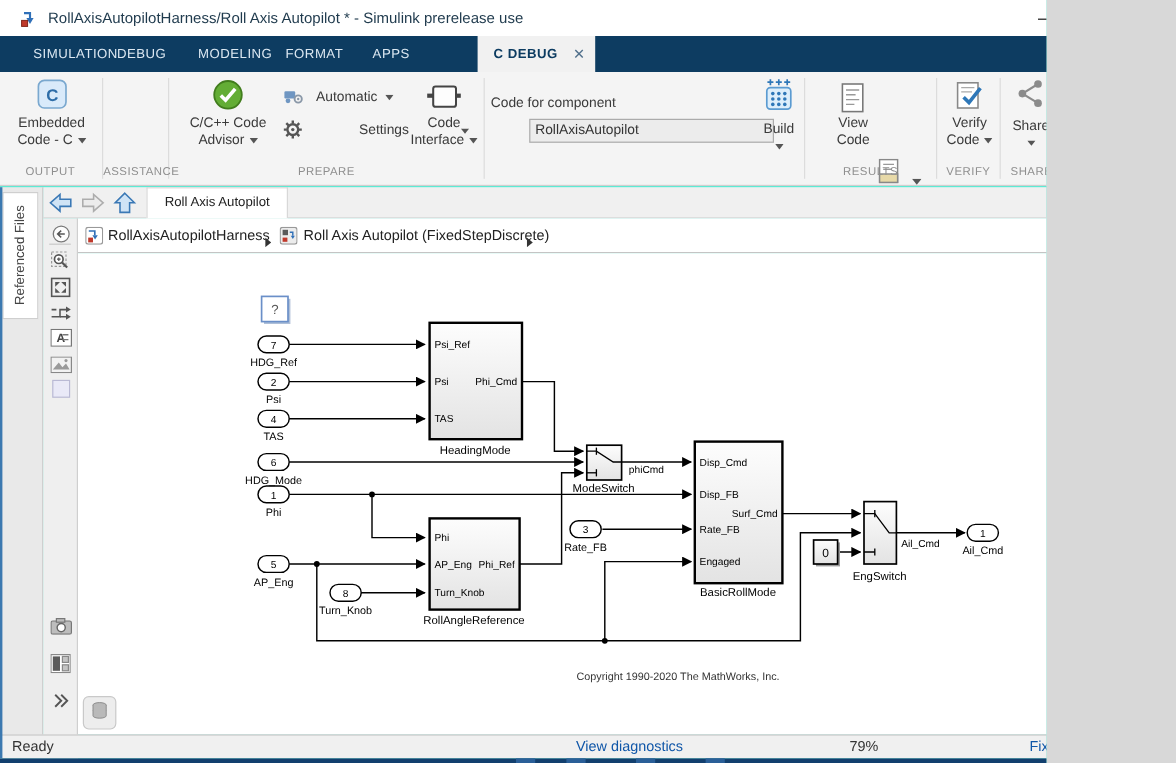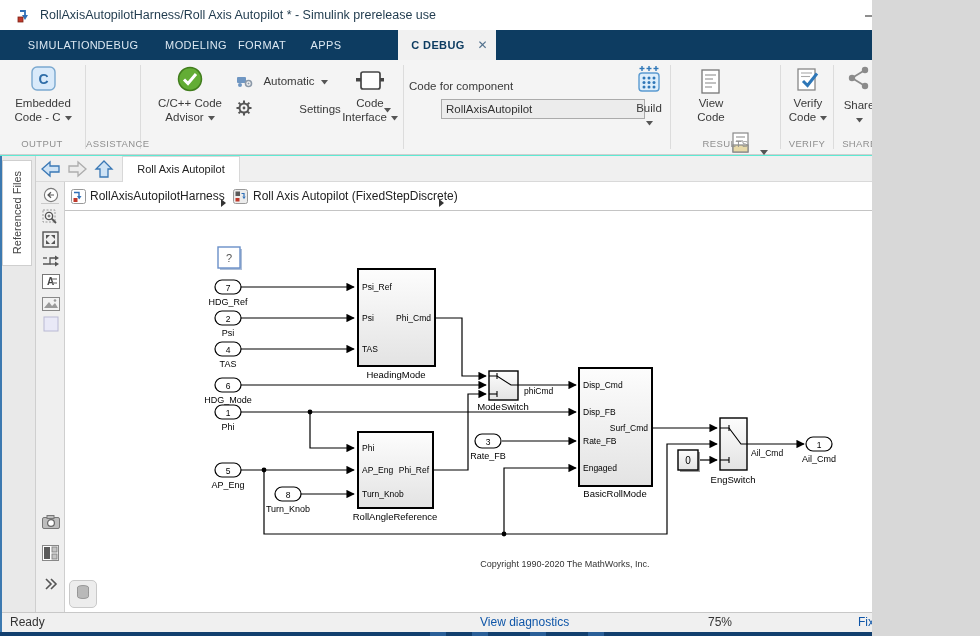--- a/index.html
+++ b/index.html
@@ -234,20 +234,21 @@
         <svg width="30" height="24" viewBox="0 0 30 24">
           <rect x="6" y="3" width="19" height="17" rx="2" fill="#fdfdfd" stroke="#444" stroke-width="1.7"></rect>
           <rect x="1" y="9" width="5" height="3.5" fill="#444"></rect>
           <rect x="25" y="9" width="4" height="3.5" fill="#444"></rect>
         </svg>
       </span>
       <span class="rtx"><span>Code Interface</span><span class="caret"><svg width="7" height="5">
               <polygon points="0,0 7,0 3.5,4.5" fill="#555"></polygon>
             </svg></span></span>
     </div>
+    <div class="rgl" style="left:141px;width:262px;">PREPARE</div>
 
     <div class="fieldlab">Code for component</div>
     <input class="codefield" value="RollAxisAutopilot" style="">
     <div class="rbig" style="left:625px;width:48px;">
       <span class="ric">
         <svg width="26" height="28" viewBox="0 0 26 28">
           <g stroke="#2e77b8" stroke-width="1.4">
             <line x1="6" y1="1" x2="6" y2="6"></line>
               <line x1="3.5" y1="3.5" x2="8.5" y2="3.5"></line>
             <line x1="13" y1="1" x2="13" y2="6"></line>
@@ -652,21 +653,21 @@
           </g>
         </svg>
       </span>
     </div>
   </div>
   <div class="scrollr"></div>
 
   <div class="statusbar">
     <span class="st" style="left:10px;">Ready</span>
     <span class="st stlink" style="left:480px;">View diagnostics</span>
-    <span class="st" style="left:708px;">75%</span>
+    <span class="st" style="left:708px;">79%</span>
     <span class="st stlink" style="right:24px;">FixedStepDiscrete</span>
     <span class="abs" style="right:3px;top:8px;">
       <svg width="10" height="10">
         <g fill="#a5a5a5">
           <rect x="7" y="1" width="2" height="2"></rect>
             <rect x="7" y="4.5" width="2" height="2"></rect>
             <rect x="7" y="8" width="2" height="2"></rect>
           <rect x="3.5" y="4.5" width="2" height="2"></rect>
             <rect x="3.5" y="8" width="2" height="2"></rect>
           <rect x="0" y="8" width="2" height="2"></rect>

